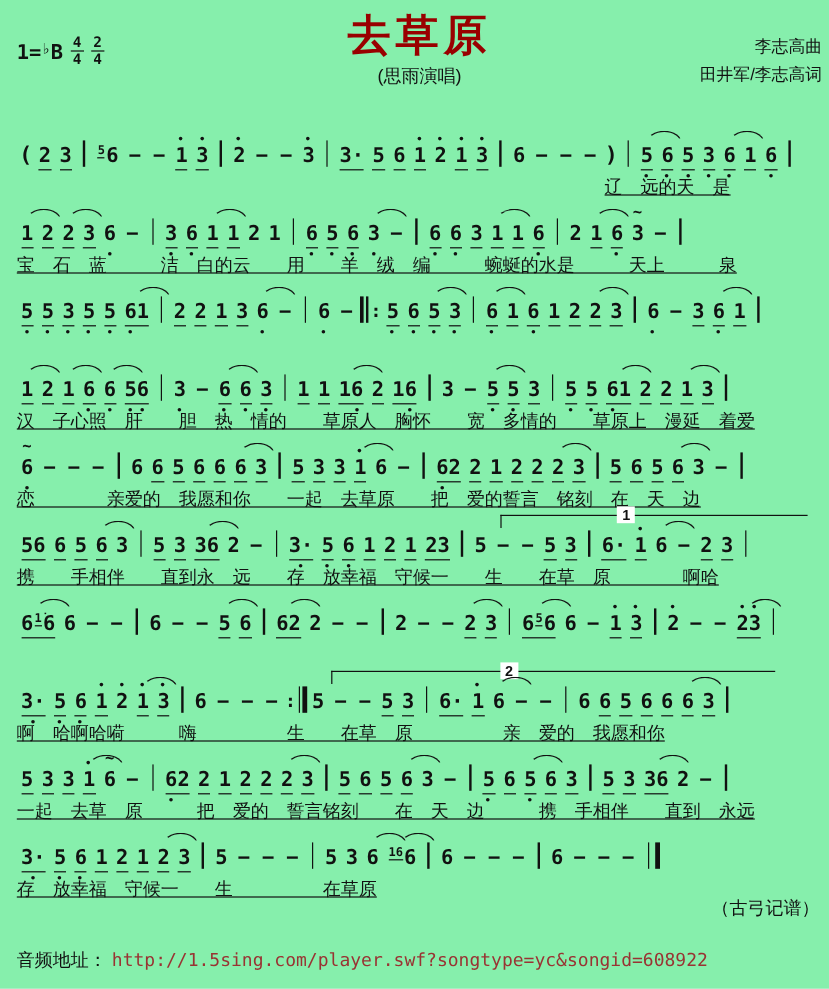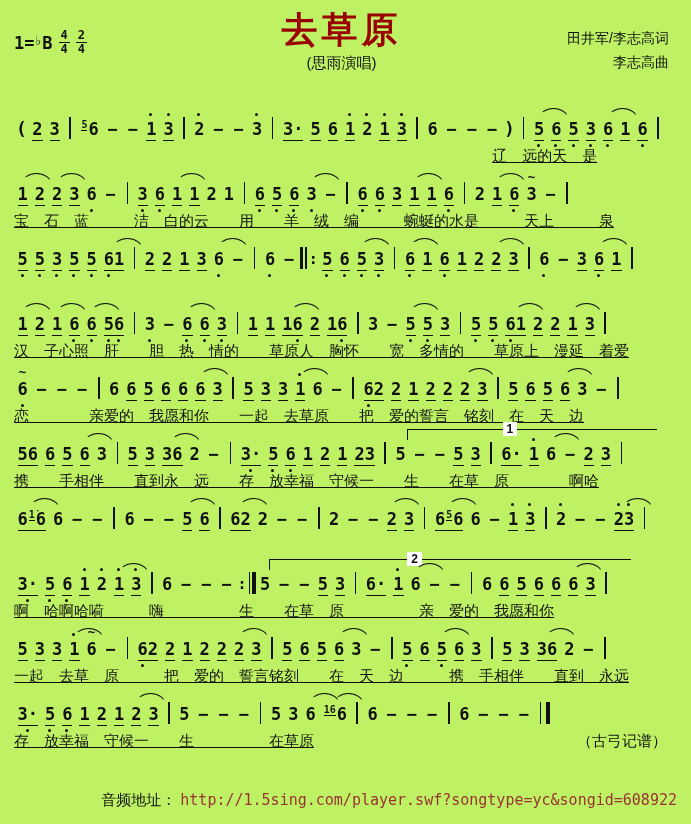--- a/index.html
+++ b/index.html
@@ -1,39 +1,39 @@
 <!DOCTYPE html>
 <html><head>
 <meta charset="utf-8">
 <style>
   html,body{margin:0;padding:0;background:#e8e8e8;}
   .page{
-    width:691px;height:824px;background:#bef264;box-sizing:border-box;
-    padding:12px 22px 8px 14px;position:relative;overflow:hidden;
+    width:691px;height:824px;background:#86efac;box-sizing:border-box;
+    padding:12px 6px 8px 14px;position:relative;overflow:hidden;
     font-family:"Liberation Sans",sans-serif;color:#111;
   }
   
   .hdr{display:flex;justify-content:space-between;align-items:flex-start;height:84px;}
   .keysig{width:170px;padding-top:18px;font-size:17px;font-weight:bold;
     font-family:"DejaVu Sans Mono",monospace;white-space:nowrap;}
   .flat{font-size:13px;vertical-align:4px;}
   .frac{display:inline-block;text-align:center;font-size:12px;line-height:11px;
     vertical-align:-4px;margin-left:6px;font-weight:bold;}
   .frac .num{display:block;border-bottom:1.4px solid #111;padding:0 2px 1px 2px;}
   .frac .den{display:block;padding-top:1px;}
   .titleblock{flex:1;text-align:center;}
   .songtitle{font-size:36px;font-weight:bold;letter-spacing:4px;line-height:36px;}
   .subtitle{font-size:15px;margin-top:6px;}
   .credits{width:170px;text-align:right;font-size:14px;line-height:24px;padding-top:14px;}
   
   .score{margin-top:6px;}
   .line{position:relative;height:65px;}
   .notes-row{padding-top:15px;white-space:nowrap;height:26px;}
   .lyrics-row{font-size:15px;white-space:pre;margin-top:4px;position:relative;height:18px;text-decoration:underline;}
-  .lyrics-right{position:absolute;right:2px;top:0;}
+  .lyrics-right{position:absolute;right:2px;top:16px;}
   .ng{position:relative;display:inline-block;margin:0 3.5px;
       font:bold 17px "DejaVu Sans Mono",monospace;vertical-align:baseline;}
   .ng.ul{border-bottom:1.7px solid #111;padding-bottom:1px;}
   .nd{position:relative;display:inline-block;}
   .hd{position:absolute;left:50%;top:-6px;width:3px;height:3px;margin-left:-2px;
       border-radius:50%;background:#111;}
   .ld{position:absolute;left:50%;bottom:-8px;width:3px;height:3px;margin-left:-2px;
       border-radius:50%;background:#111;}
   .arc{position:absolute;top:-11px;left:45%;width:27px;height:8px;
       border:1.6px solid transparent;border-top-color:#111;
@@ -52,40 +52,40 @@
   .repbar-thin{display:inline-block;width:1.4px;height:22px;background:#111;
       margin:0 1px;vertical-align:-4px;}
   .dash{display:inline-block;margin:0 5px;font:bold 17px "DejaVu Sans Mono",monospace;}
   .paren{font:bold 18px "DejaVu Sans Mono",monospace;margin:0 2px;}
   .ending{position:absolute;top:2px;height:10px;border-top:1.3px solid #111;
       border-left:1.3px solid #111;}
   .ending .endlab{position:absolute;left:38%;top:-8px;background:#fff;
       padding:0 4px;font-size:12px;font-weight:bold;}
   
   .footer{position:absolute;left:14px;right:14px;bottom:14px;font-size:15px;
-      white-space:nowrap;text-align:right;}
+      white-space:nowrap;}
   .footer .url{font-family:"DejaVu Sans Mono",monospace;font-size:15px;
       text-decoration:none;cursor:pointer;}
 </style>
 </head>
 <body>
 
 <div class="page">
 
   <div class="hdr">
     <div class="keysig">
       <span>1=</span><span class="flat">♭</span><span>B</span><span class="frac"><span class="num">4</span><span class="den">4</span></span><span class="frac"><span class="num">2</span><span class="den">4</span></span>
     </div>
     <div class="titleblock">
       <div class="songtitle" style="color: rgb(153, 0, 0);">去草原</div>
       <div class="subtitle">(思雨演唱)</div>
     </div>
     <div class="credits">
+      <div>李志高曲</div>
       <div>田井军/李志高词</div>
-      <div>李志高曲</div>
     </div>
   </div>
 
   <div class="score" id="score">
       <div class="line">
         <div class="notes-row"><span class="paren">(</span><span class="ng ul"><span class="nd">2</span></span><span class="ng ul"><span class="nd">3</span></span><span class="bar"></span><span class="ng"><span class="grace">5</span><span class="nd">6</span></span><span class="dash">−</span><span class="dash">−</span><span class="ng ul"><span class="nd">1<span class="hd"></span></span></span><span class="ng ul"><span class="nd">3<span class="hd"></span></span></span><span class="bar"></span><span class="ng"><span class="nd">2<span class="hd"></span></span></span><span class="dash">−</span><span class="dash">−</span><span class="ng"><span class="nd">3<span class="hd"></span></span></span><span class="bar"></span><span class="ng ul"><span class="nd">3·</span></span><span class="ng ul"><span class="nd">5</span></span><span class="ng ul"><span class="nd">6</span></span><span class="ng ul"><span class="nd">1<span class="hd"></span></span></span><span class="ng"><span class="nd">2<span class="hd"></span></span></span><span class="ng ul"><span class="nd">1<span class="hd"></span></span></span><span class="ng ul"><span class="nd">3<span class="hd"></span></span></span><span class="bar"></span><span class="ng"><span class="nd">6</span></span><span class="dash">−</span><span class="dash">−</span><span class="dash">−</span><span class="paren">)</span><span class="bar"></span><span class="ng ul"><span class="nd">5<span class="ld"></span></span><i class="arc"></i></span><span class="ng ul"><span class="nd">6<span class="ld"></span></span></span><span class="ng ul"><span class="nd">5<span class="ld"></span></span></span><span class="ng ul"><span class="nd">3<span class="ld"></span></span></span><span class="ng ul"><span class="nd">6<span class="ld"></span></span><i class="arc"></i></span><span class="ng ul"><span class="nd">1</span></span><span class="ng ul"><span class="nd">6<span class="ld"></span></span></span><span class="bar"></span></div>
         <div class="lyrics-row" style="padding-left: 73%;">辽　远的天　是</div>
       </div>
       <div class="line">
         <div class="notes-row"><span class="ng ul"><span class="nd">1</span><i class="arc"></i></span><span class="ng ul"><span class="nd">2</span></span><span class="ng ul"><span class="nd">2</span><i class="arc"></i></span><span class="ng ul"><span class="nd">3</span></span><span class="ng"><span class="nd">6<span class="ld"></span></span></span><span class="dash">−</span><span class="bar"></span><span class="ng ul"><span class="nd">3<span class="ld"></span></span></span><span class="ng ul"><span class="nd">6<span class="ld"></span></span></span><span class="ng ul"><span class="nd">1</span><i class="arc"></i></span><span class="ng ul"><span class="nd">1</span></span><span class="ng"><span class="nd">2</span></span><span class="ng"><span class="nd">1</span></span><span class="bar"></span><span class="ng ul"><span class="nd">6<span class="ld"></span></span></span><span class="ng ul"><span class="nd">5<span class="ld"></span></span></span><span class="ng ul"><span class="nd">6<span class="ld"></span></span></span><span class="ng"><span class="nd">3<span class="ld"></span></span><i class="arc"></i></span><span class="dash">−</span><span class="bar"></span><span class="ng ul"><span class="nd">6<span class="ld"></span></span></span><span class="ng ul"><span class="nd">6<span class="ld"></span></span></span><span class="ng ul"><span class="nd">3</span></span><span class="ng ul"><span class="nd">1</span><i class="arc"></i></span><span class="ng ul"><span class="nd">1</span></span><span class="ng ul"><span class="nd">6<span class="ld"></span></span></span><span class="bar"></span><span class="ng"><span class="nd">2</span></span><span class="ng ul"><span class="nd">1</span><i class="arc"></i></span><span class="ng ul"><span class="nd">6<span class="ld"></span></span></span><span class="ng"><span class="nd">3</span><i class="tld">~</i></span><span class="dash">−</span><span class="bar"></span></div>

